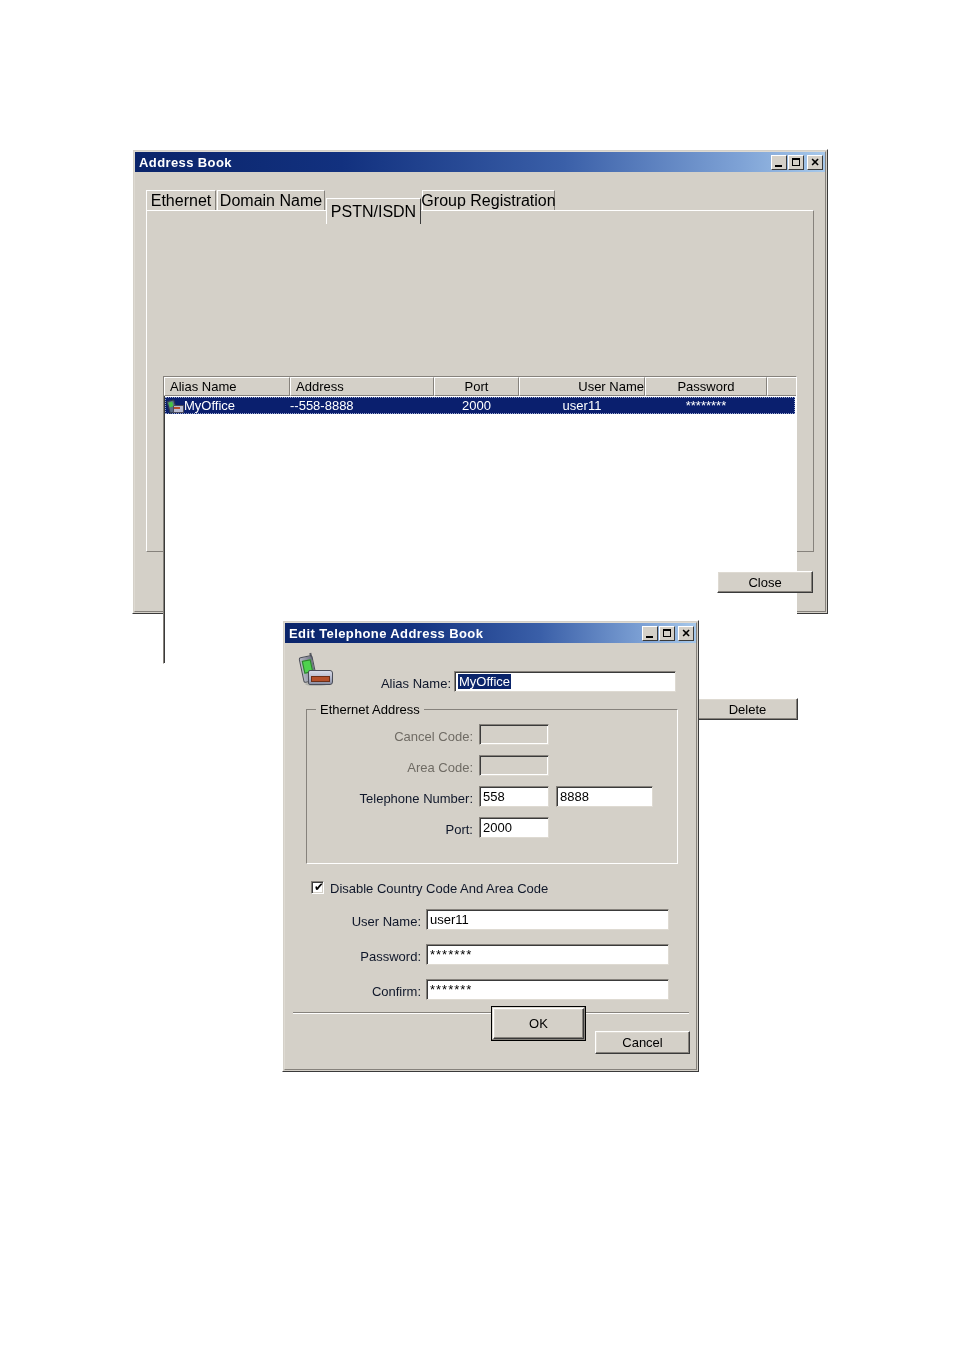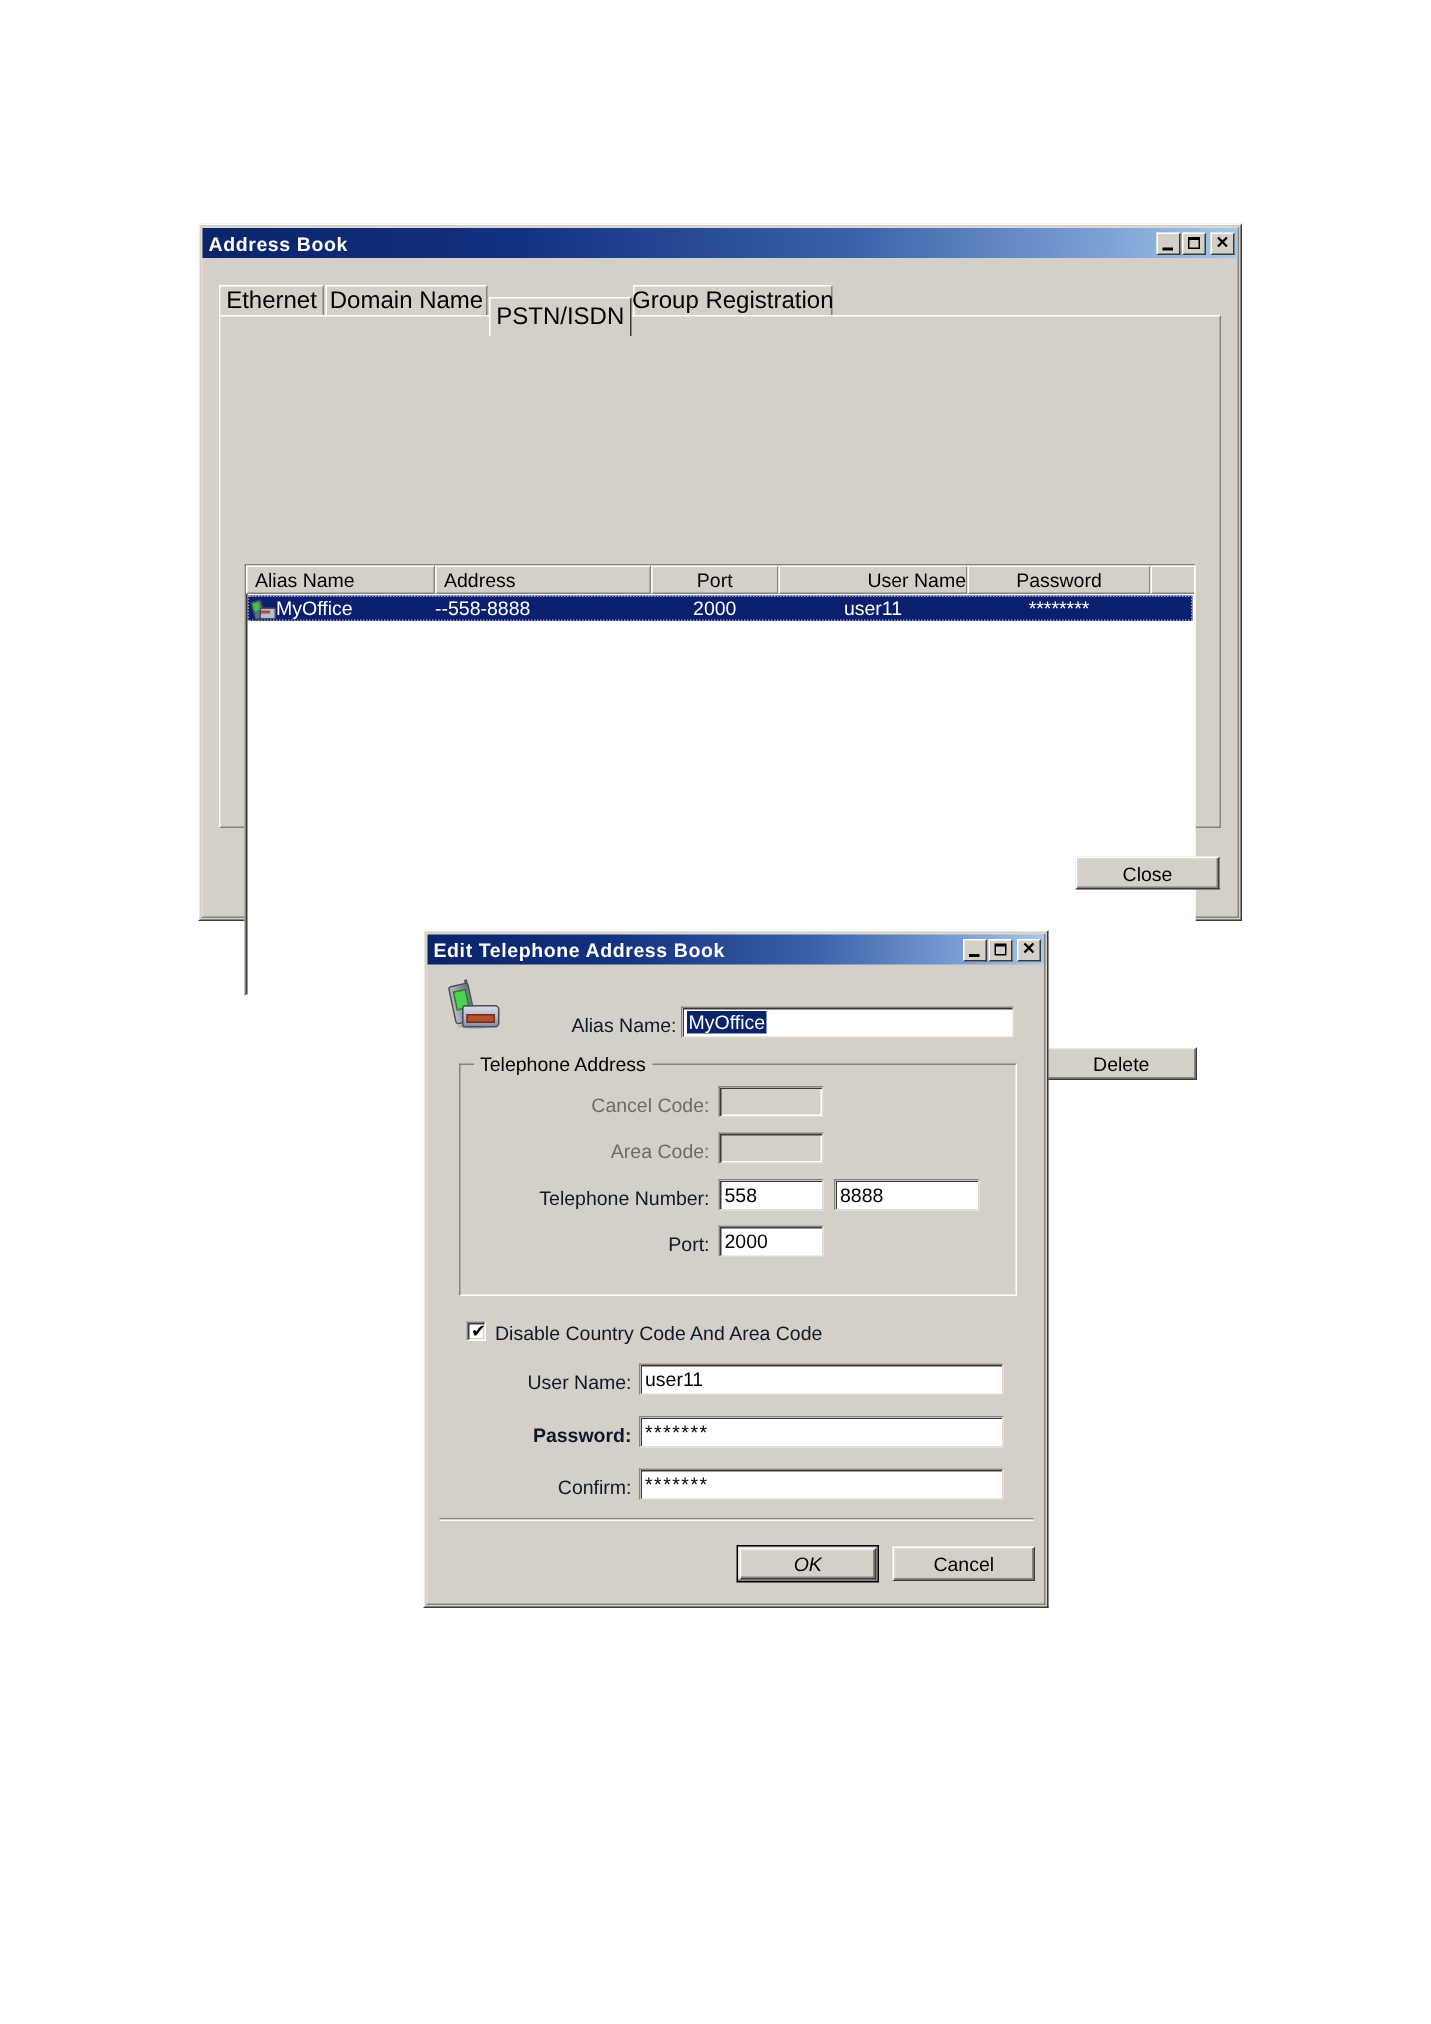--- a/index.html
+++ b/index.html
@@ -520,21 +520,21 @@
   </div>
 
   <div class="lbl" style="left:48px; top:55px; width:120px;">
     <span>Alias Name:</span>
   </div>
   <div class="field" style="left:171px; top:50px; width:222px; height:21px;">
     <span class="sel">MyOffice</span>
   </div>
 
   <div class="group" style="left:23px; top:88px; width:372px; height:155px;">
-    <span class="group-title">Telephone Address</span>
+    <span class="group-title">Ethernet Address</span>
   </div>
 
   <div class="lbl dim" style="left:60px; top:108px; width:130px;">
     <span>Cancel Code:</span>
   </div>
   <div class="field disabled" style="left:196px; top:103px; width:70px; height:21px;">
     <span></span>
   </div>
 
   <div class="lbl dim" style="left:60px; top:139px; width:130px;">
@@ -568,37 +568,37 @@
     <span>Disable Country Code And Area Code</span>
   </div>
 
   <div class="lbl" style="left:28px; top:293px; width:110px;">
     <span>User Name:</span>
   </div>
   <div class="field" style="left:143px; top:288px; width:243px; height:21px;">
     <span>user11</span>
   </div>
 
-  <div class="lbl" style="left:28px; top:328px; width:110px;font-weight:bold;">
+  <div class="lbl" style="left:28px; top:328px; width:110px;">
     <span>Password:</span>
   </div>
   <div class="field pw" style="left:143px; top:323px; width:243px; height:21px;">
     <span>*******</span>
   </div>
 
   <div class="lbl" style="left:28px; top:363px; width:110px;">
     <span>Confirm:</span>
   </div>
   <div class="field pw" style="left:143px; top:358px; width:243px; height:21px;">
     <span>*******</span>
   </div>
 
   <div class="hsep" style="left:10px; top:391px; width:396px;"></div>
 
-  <div class="btn default" style="left:208px; top:409px; width:95px; height:25px;font-style:italic;">
+  <div class="btn default" style="left:208px; top:385px; width:95px; height:35px;">
     <span class="inner">
       <span>OK</span>
     </span>
   </div>
   <div class="btn" style="left:312px; top:410px; width:95px; height:23px;">
     <span>Cancel</span>
   </div>
 </div>
 
 </body></html>

